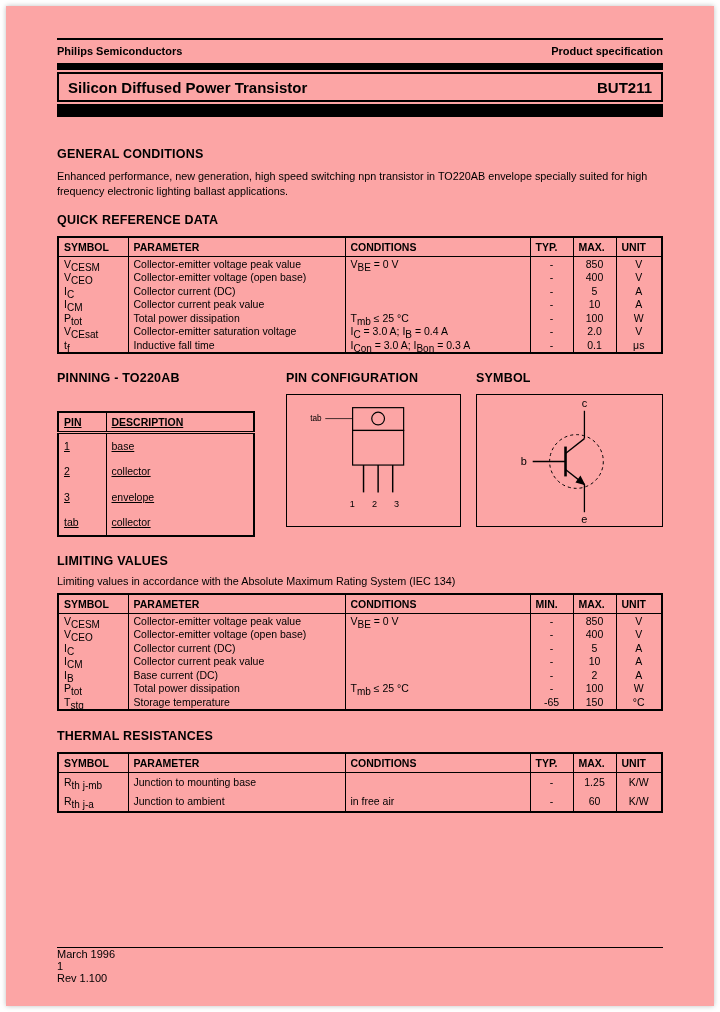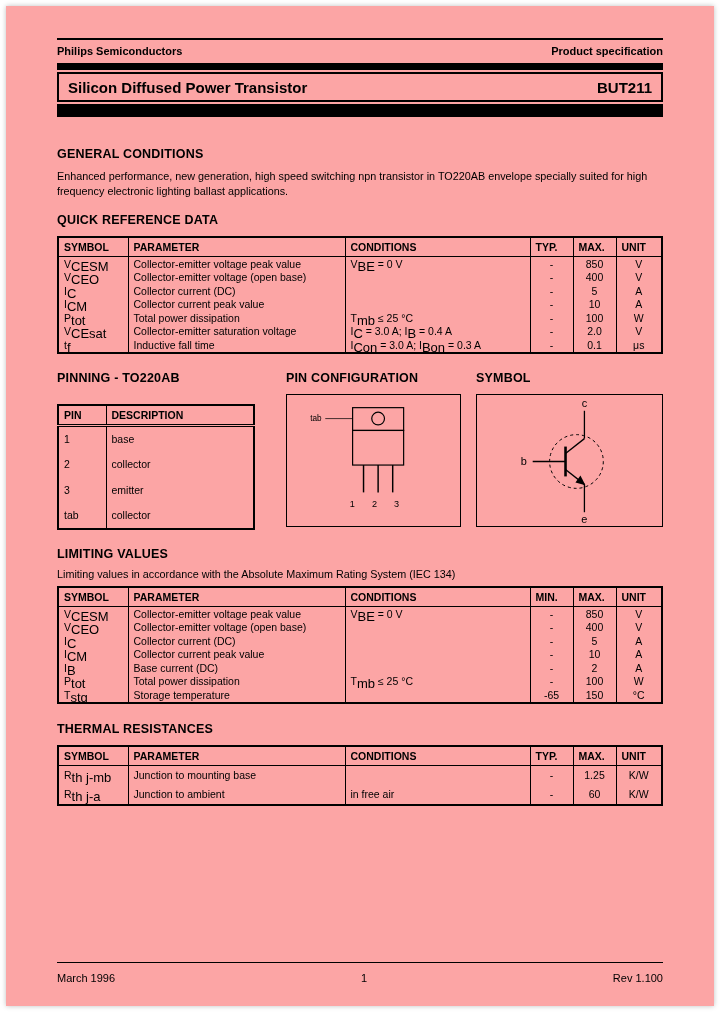--- a/index.html
+++ b/index.html
@@ -22,38 +22,38 @@
   .s-qr { margin-top:15px; }
   .s-lv { margin-top:17px; }
   .s-th { margin-top:18px; }
   .note { font-size:10.8px; margin-top:7px; }
 
   table { border-collapse:collapse; width:100%; font-size:10.5px; table-layout:fixed; }
   .dtable { border:2px solid #000; margin-top:9px; background:transparent; }
   .dtable th { border:1px solid #000; border-bottom:1.5px solid #000; text-align:left; padding:3px 5px; font-size:10.5px; height:19px; }
   .dtable td { border-left:1px solid #000; border-right:1px solid #000; padding:0.5px 5px; line-height:12.5px; height:13px; overflow:hidden; white-space:nowrap; }
   .dtable .c-num { text-align:center; }
-  sub { font-size:13px; line-height:0;text-align:center; }
+  sub { font-size:10px; line-height:0;text-align:center; }
 
   .lv-table { margin-top:6px; }
   .th-table td { padding:3px 5px; height:20px; }
 
   .three-col { display:flex; margin-top:17px; }
   .col-pin { width:200px; }
   .col-cfg { width:193px; margin-left:15px;padding-left:16px; }
   .col-sym { width:189px; margin-left:15px; }
-  .pin-table { margin-top:19px; }
+  .pin-table { margin-top:26px;text-decoration:underline; }
   .pin-table th { border-bottom:3px double #000; }
   .pin-table td { height:26px; border:none; border-left:1px solid #000; border-right:1px solid #000; white-space:nowrap; }
   .fig-box { border:1.5px solid #000; height:133px; margin-top:9px; background:transparent; }
   .fig-box svg { display:block; width:100%; height:100%; }
   svg line, svg rect, svg circle { stroke:#000; fill:none; }
   svg text { fill:#000; font-family:"Liberation Sans", sans-serif; }
 
-  .footer { position:absolute; left:51px; right:51px; bottom:22px; border-top:1.5px solid #000; padding-top:9px; display:flex; justify-content:space-between; font-size:11px; }
+  .footer { position:absolute; left:51px; right:51px; bottom:22px; border-top:1.5px solid #000; display:flex; justify-content:space-between; font-size:11px;flex-direction:column; }
 </style>
 </head>
 <body>
 
 <div class="page">
   <div class="content">
     <div class="rule-top"></div>
 
     <div class="header-row">
       <span>Philips Semiconductors</span>
@@ -178,21 +178,21 @@
                 <td>base</td>
               </tr>
 
               <tr>
                 <td>2</td>
                 <td>collector</td>
               </tr>
 
               <tr>
                 <td>3</td>
-                <td>emitter</td>
+                <td>envelope</td>
               </tr>
 
               <tr>
                 <td>tab</td>
                 <td>collector</td>
               </tr>
             </tbody>
         </table>
       </div>
 

